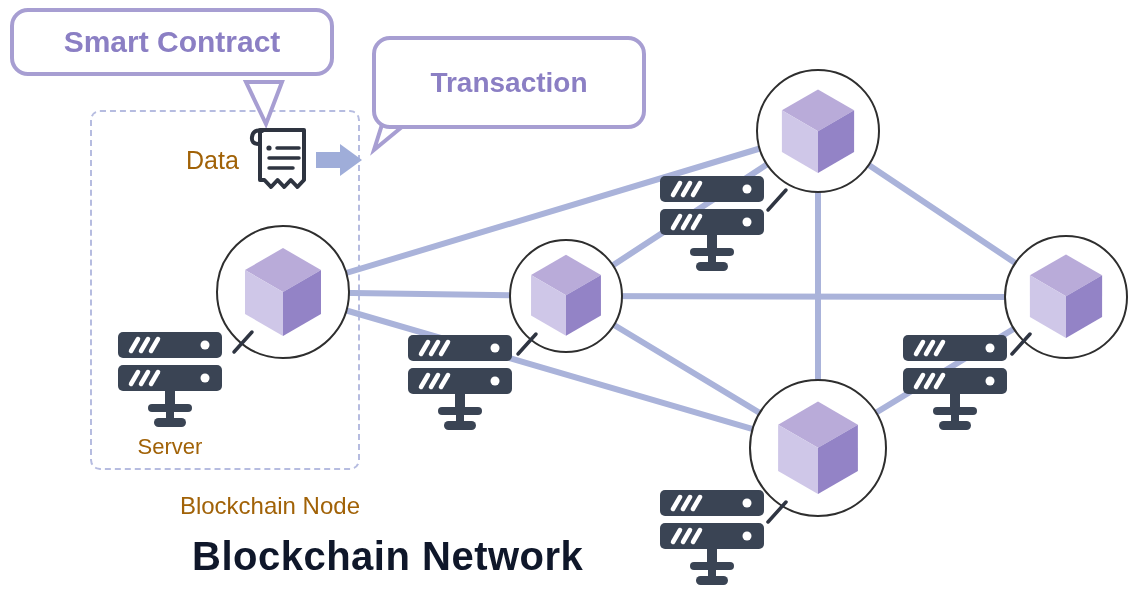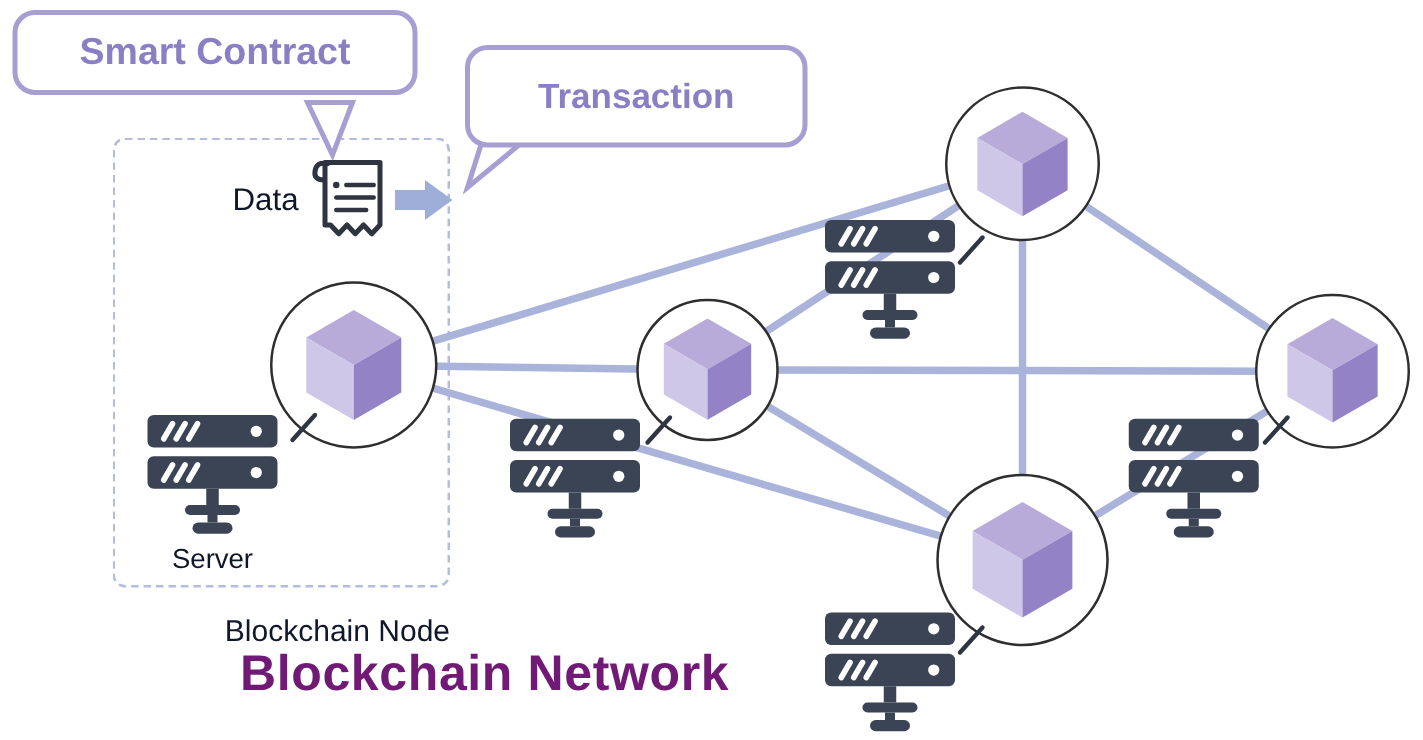--- a/index.html
+++ b/index.html
@@ -7,30 +7,30 @@
     position:relative;width:1138px;height:592px;background:#fff;overflow:hidden;
     font-family:"Liberation Sans", sans-serif;
   }
   #diagram-svg{position:absolute;left:0;top:0;z-index:1;}
   .bubble{
     position:absolute;z-index:3;background:#fff;border:4px solid #a79ed2;border-radius:18px;
     display:flex;align-items:center;justify-content:center;
     color:#8b7fc4;font-weight:bold;box-sizing:border-box;
   }
   #smart-contract-bubble{left:10px;top:8px;width:324px;height:68px;font-size:30px;}
-  #transaction-bubble{left:372px;top:36px;width:274px;height:82px;font-size:28px;}
+  #transaction-bubble{left:372px;top:36px;width:274px;height:93px;font-size:28px;}
   .dashed-box{
     position:absolute;z-index:0;left:90px;top:110px;width:270px;height:360px;
     border:2px dashed #b6bce0;border-radius:10px;box-sizing:border-box;
   }
-  .lbl{position:absolute;z-index:3;color:#0f172a;}
+  .lbl{position:absolute;z-index:3;color:#a16207;}
   #data-label{left:186px;top:146px;font-size:25px;font-weight:500;}
   #server-label{left:112px;top:434px;width:116px;text-align:center;font-size:22px;}
   #node-caption{left:90px;top:492px;width:270px;text-align:right;font-size:24px;font-weight:500;}
-  #network-title{left:192px;top:517px;font-size:40px;font-weight:800;letter-spacing:0.5px;color:#701a75;}
+  #network-title{left:192px;top:534px;font-size:40px;font-weight:800;letter-spacing:0.5px;color:#0f172a;}
 </style>
 </head>
 <body>
 
 <div id="stage">
 
   <div class="dashed-box"></div>
 
   <svg id="diagram-svg" width="1138" height="592" viewBox="0 0 1138 592">
     <defs>

